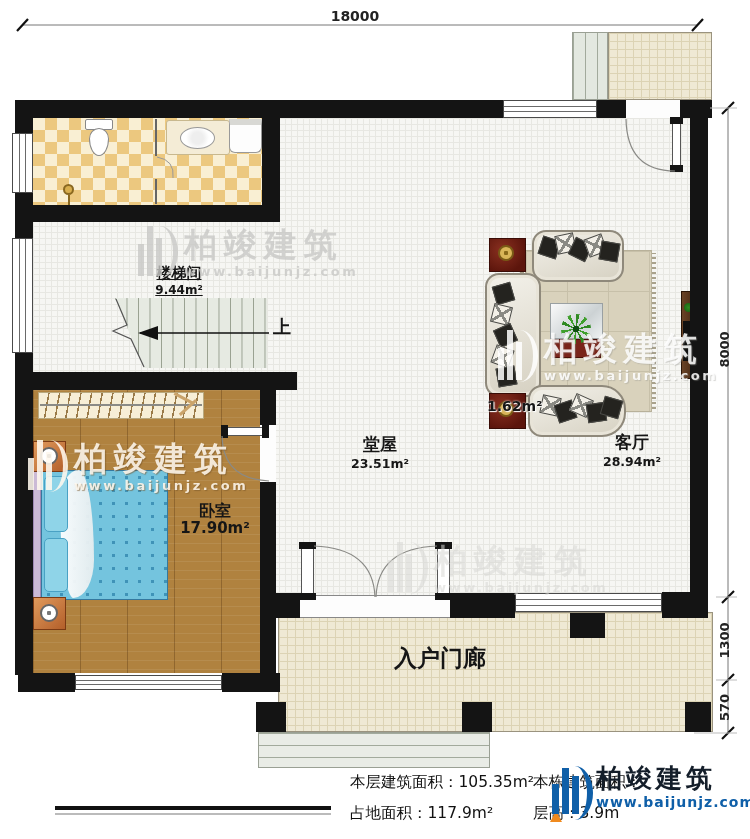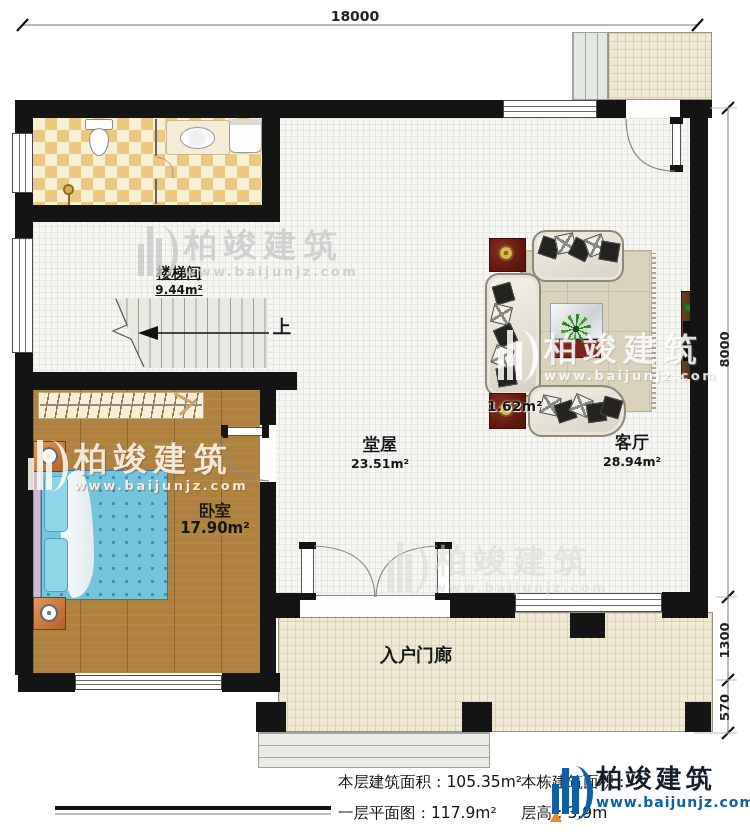--- a/index.html
+++ b/index.html
@@ -55,21 +55,21 @@
   .logo{position:absolute;display:flex;align-items:flex-start;gap:8px;z-index:60;}
   .logo-ic{position:relative;width:38px;height:58px;}
   .logo-ic i{position:absolute;width:7px;background:#0f5fa8;bottom:8px;}
   .logo-ic i:nth-child(1){left:2px;height:30px;}
   .logo-ic i:nth-child(2){left:12px;height:46px;}
   .logo-ic i:nth-child(3){left:22px;height:38px;}
   .logo-ic::after{content:"";position:absolute;left:24px;top:2px;width:13px;height:54px;border-right:6px solid #0f5fa8;border-radius:0 95% 95% 0/0 50% 50% 0;}
   .logo-ic::before{content:"";position:absolute;left:0;bottom:0;width:12px;height:11px;background:#f08a1e;clip-path:polygon(0 100%,100% 100%,50% 0);}
   .logo-brand{font-size:26px;font-weight:700;letter-spacing:4px;color:#141e2a;line-height:1.15;}
   .logo-url{font-size:14px;font-weight:700;letter-spacing:1px;color:#0f5fa8;}
-  .tb-line{font-size:15.5px;color:#111;white-space:nowrap;position:absolute;z-index:55;}
+  .tb-line{font-size:15.5px;color:#111;white-space:nowrap;position:absolute;z-index:55;margin-left:12px;}
 </style>
 </head>
 <body>
 
 <div id="plan">
 
   <div class="abs gridfloor" style="left:33px;top:118px;width:657px;height:482px;z-index:5;"></div>
   <div class="abs checker" style="left:33px;top:118px;width:229px;height:87px;z-index:8;"></div>
   <div class="abs wood" style="left:33px;top:390px;width:227px;height:283px;z-index:8;"></div>
   <div class="abs tile" style="left:278px;top:612px;width:435px;height:120px;z-index:8;"></div>
@@ -202,21 +202,21 @@
     <span style="font-size:15px;">17.90m²</span>
   </div>
   <div class="rlab" style="left:340px;top:436px;width:80px;font-size:17px;">
     <span>堂屋</span><br>
     <span style="font-size:12.5px;">23.51m²</span>
   </div>
   <div class="rlab" style="left:592px;top:434px;width:80px;font-size:17px;">
     <span>客厅</span><br>
     <span style="font-size:12.5px;">28.94m²</span>
   </div>
-  <div class="rlab" style="left:366px;top:646px;width:100px;font-size:18px;">入户门廊</div>
+  <div class="rlab" style="left:390px;top:646px;width:100px;font-size:23px;">入户门廊</div>
   <div class="rlab" style="left:487px;top:399px;width:50px;font-size:14px;text-shadow:0 0 2px #fff,1px 1px 1px #fff;">1.62m²</div>
 
   <div class="dim" style="left:325px;top:8px;width:60px;font-size:14px;">18000</div>
   <div class="dim" style="left:702px;top:342px;width:44px;transform:rotate(-90deg);">8000</div>
   <div class="dim" style="left:702px;top:633px;width:44px;transform:rotate(-90deg);">1300</div>
   <div class="dim" style="left:704px;top:700px;width:40px;transform:rotate(-90deg);">570</div>
 
   <div class="wm" style="left:138px;top:226px;color:rgba(200,200,197,.8);">
     <span class="wm-ic">
         <i></i>
@@ -262,21 +262,21 @@
     </span>
   </div>
 
   <div class="abs" style="left:55px;top:806px;width:276px;height:4px;background:#111;z-index:55;"></div>
   <div class="abs" style="left:55px;top:813px;width:276px;height:2px;background:#bbb;z-index:55;"></div>
 
   <div class="tb-line" style="left:338px;top:772px;">
     <span>本层建筑面积：</span><span>105.35m²</span>
   </div>
   <div class="tb-line" style="left:338px;top:803px;">
-    <span>一层平面图：</span><span>117.9m²</span>
+    <span>占地面积：</span><span>117.9m²</span>
   </div>
   <div class="tb-line" style="left:521px;top:772px;">
     <span>本栋建筑面积：</span>
   </div>
   <div class="tb-line" style="left:521px;top:803px;">
     <span>层高：</span><span>3.9m</span>
   </div>
 
   <div class="logo" style="left:550px;top:764px;">
     <span class="logo-ic">

